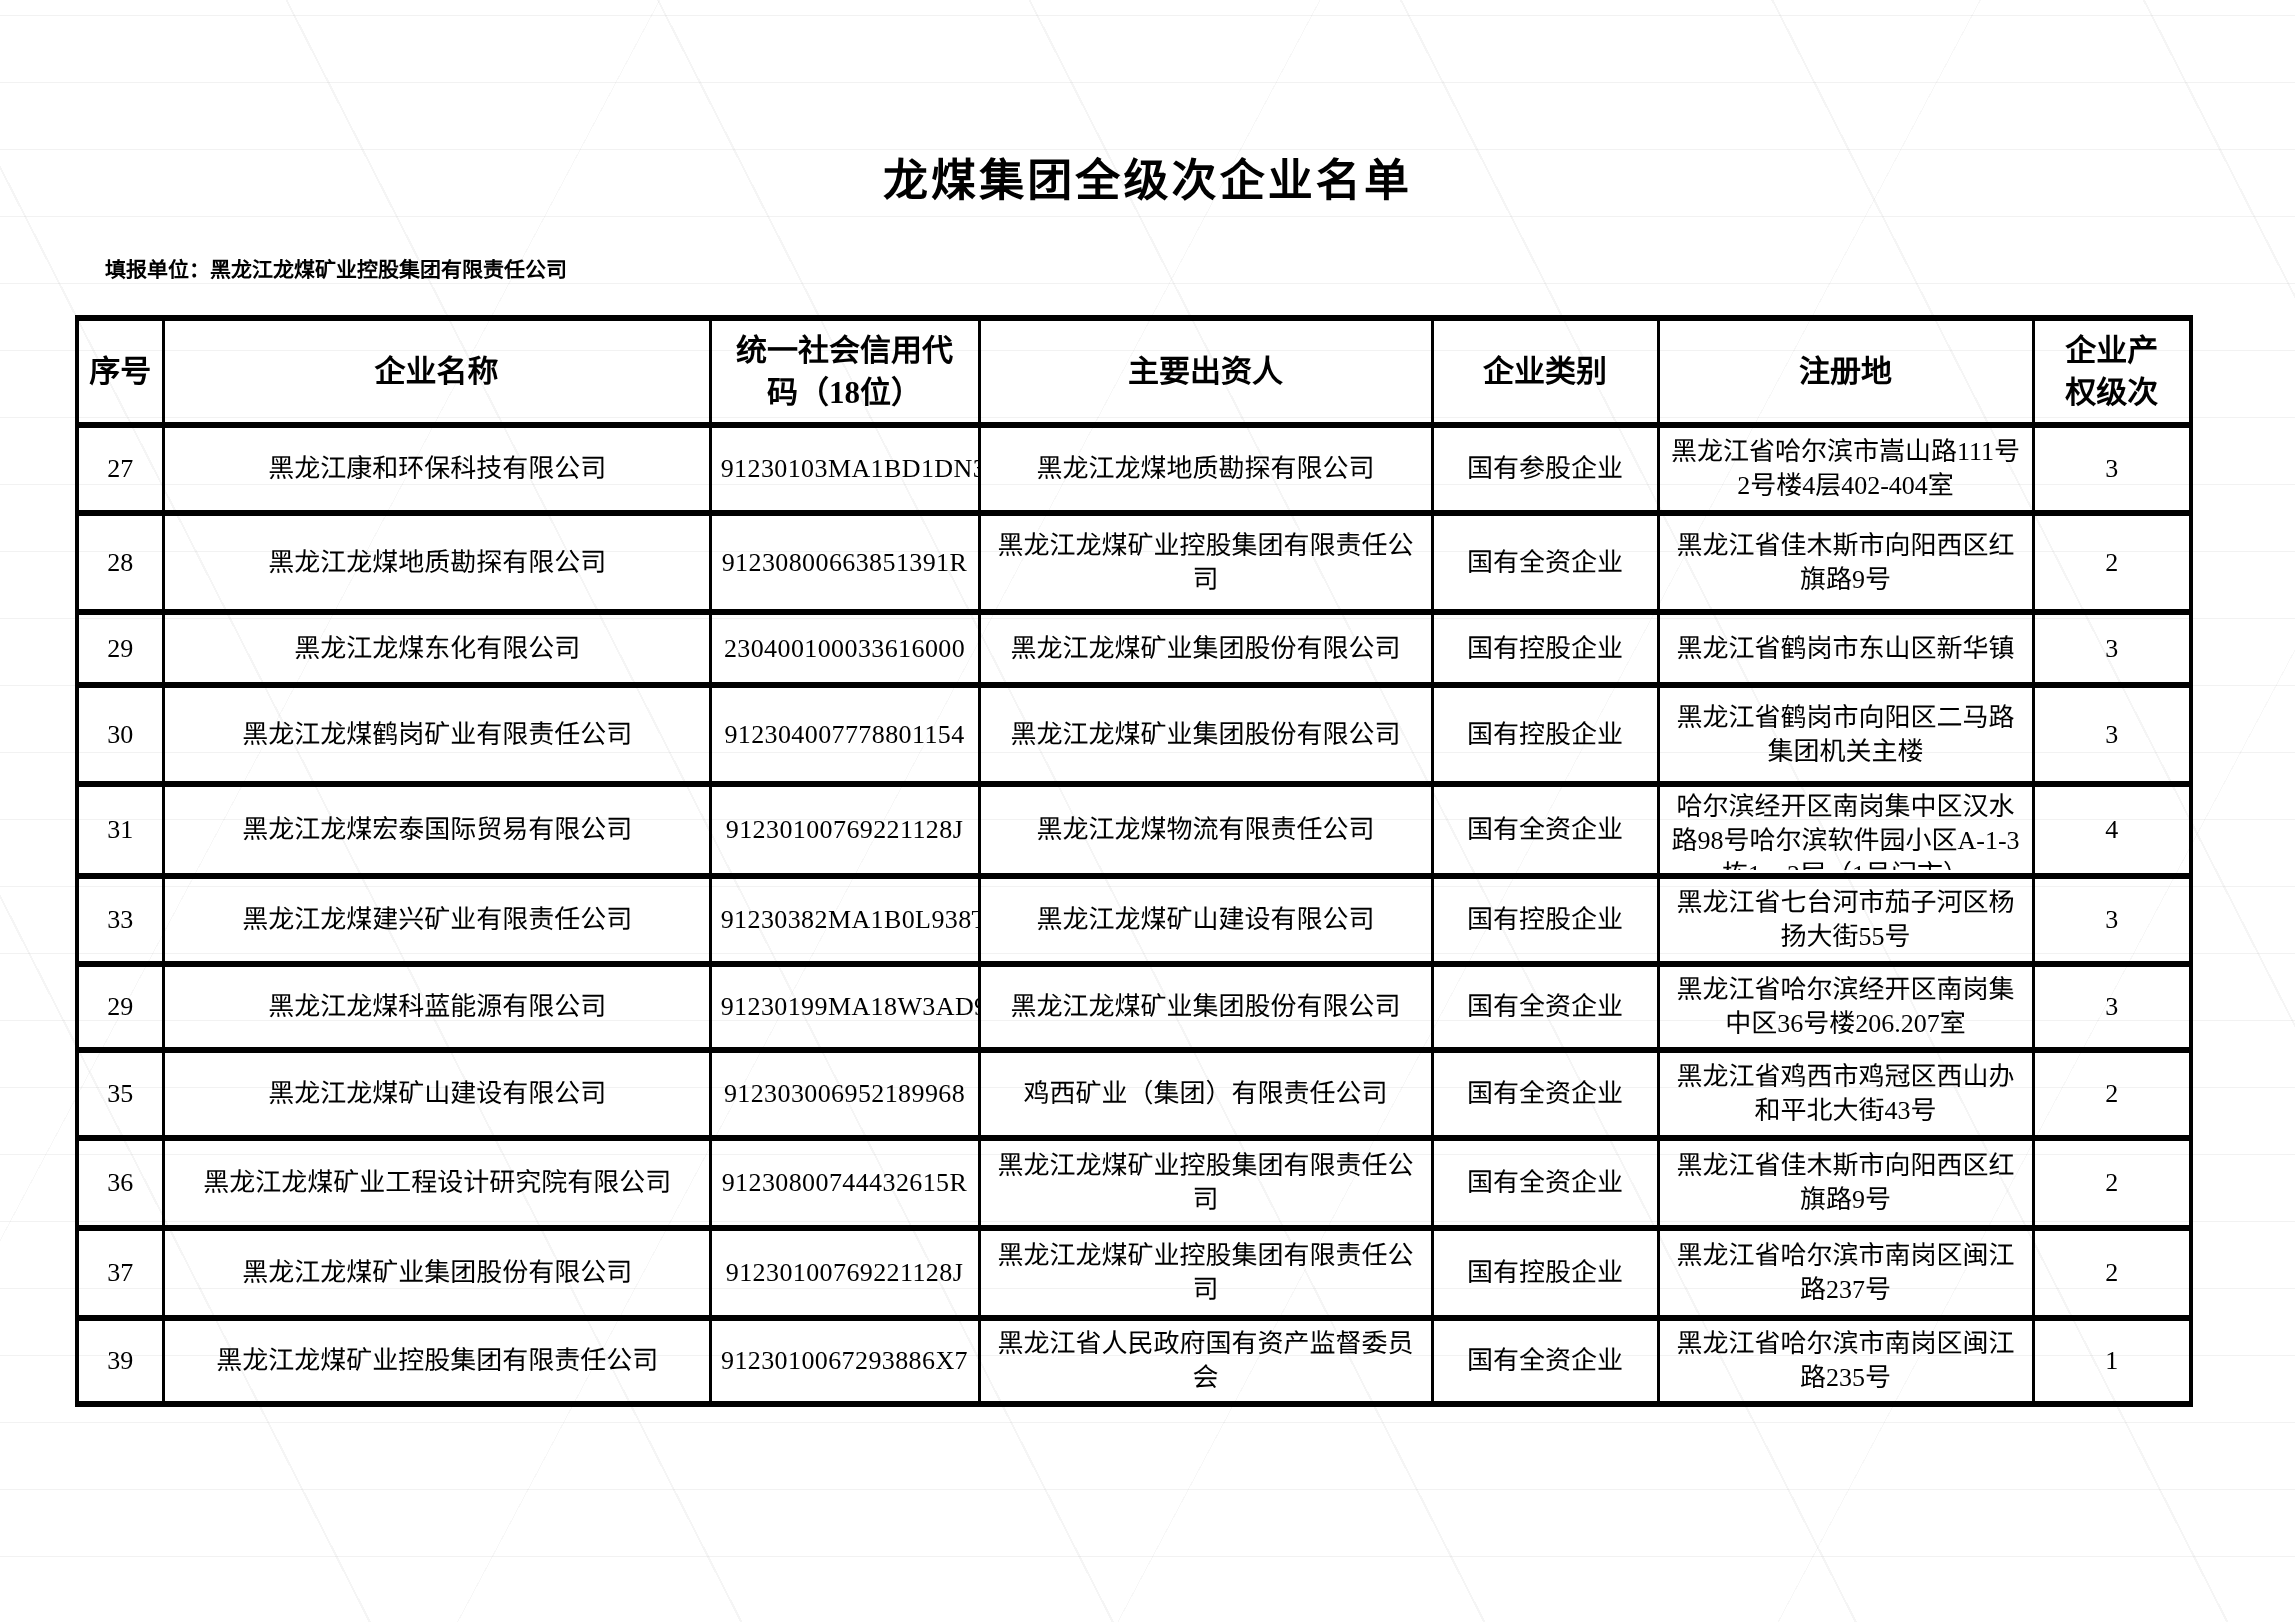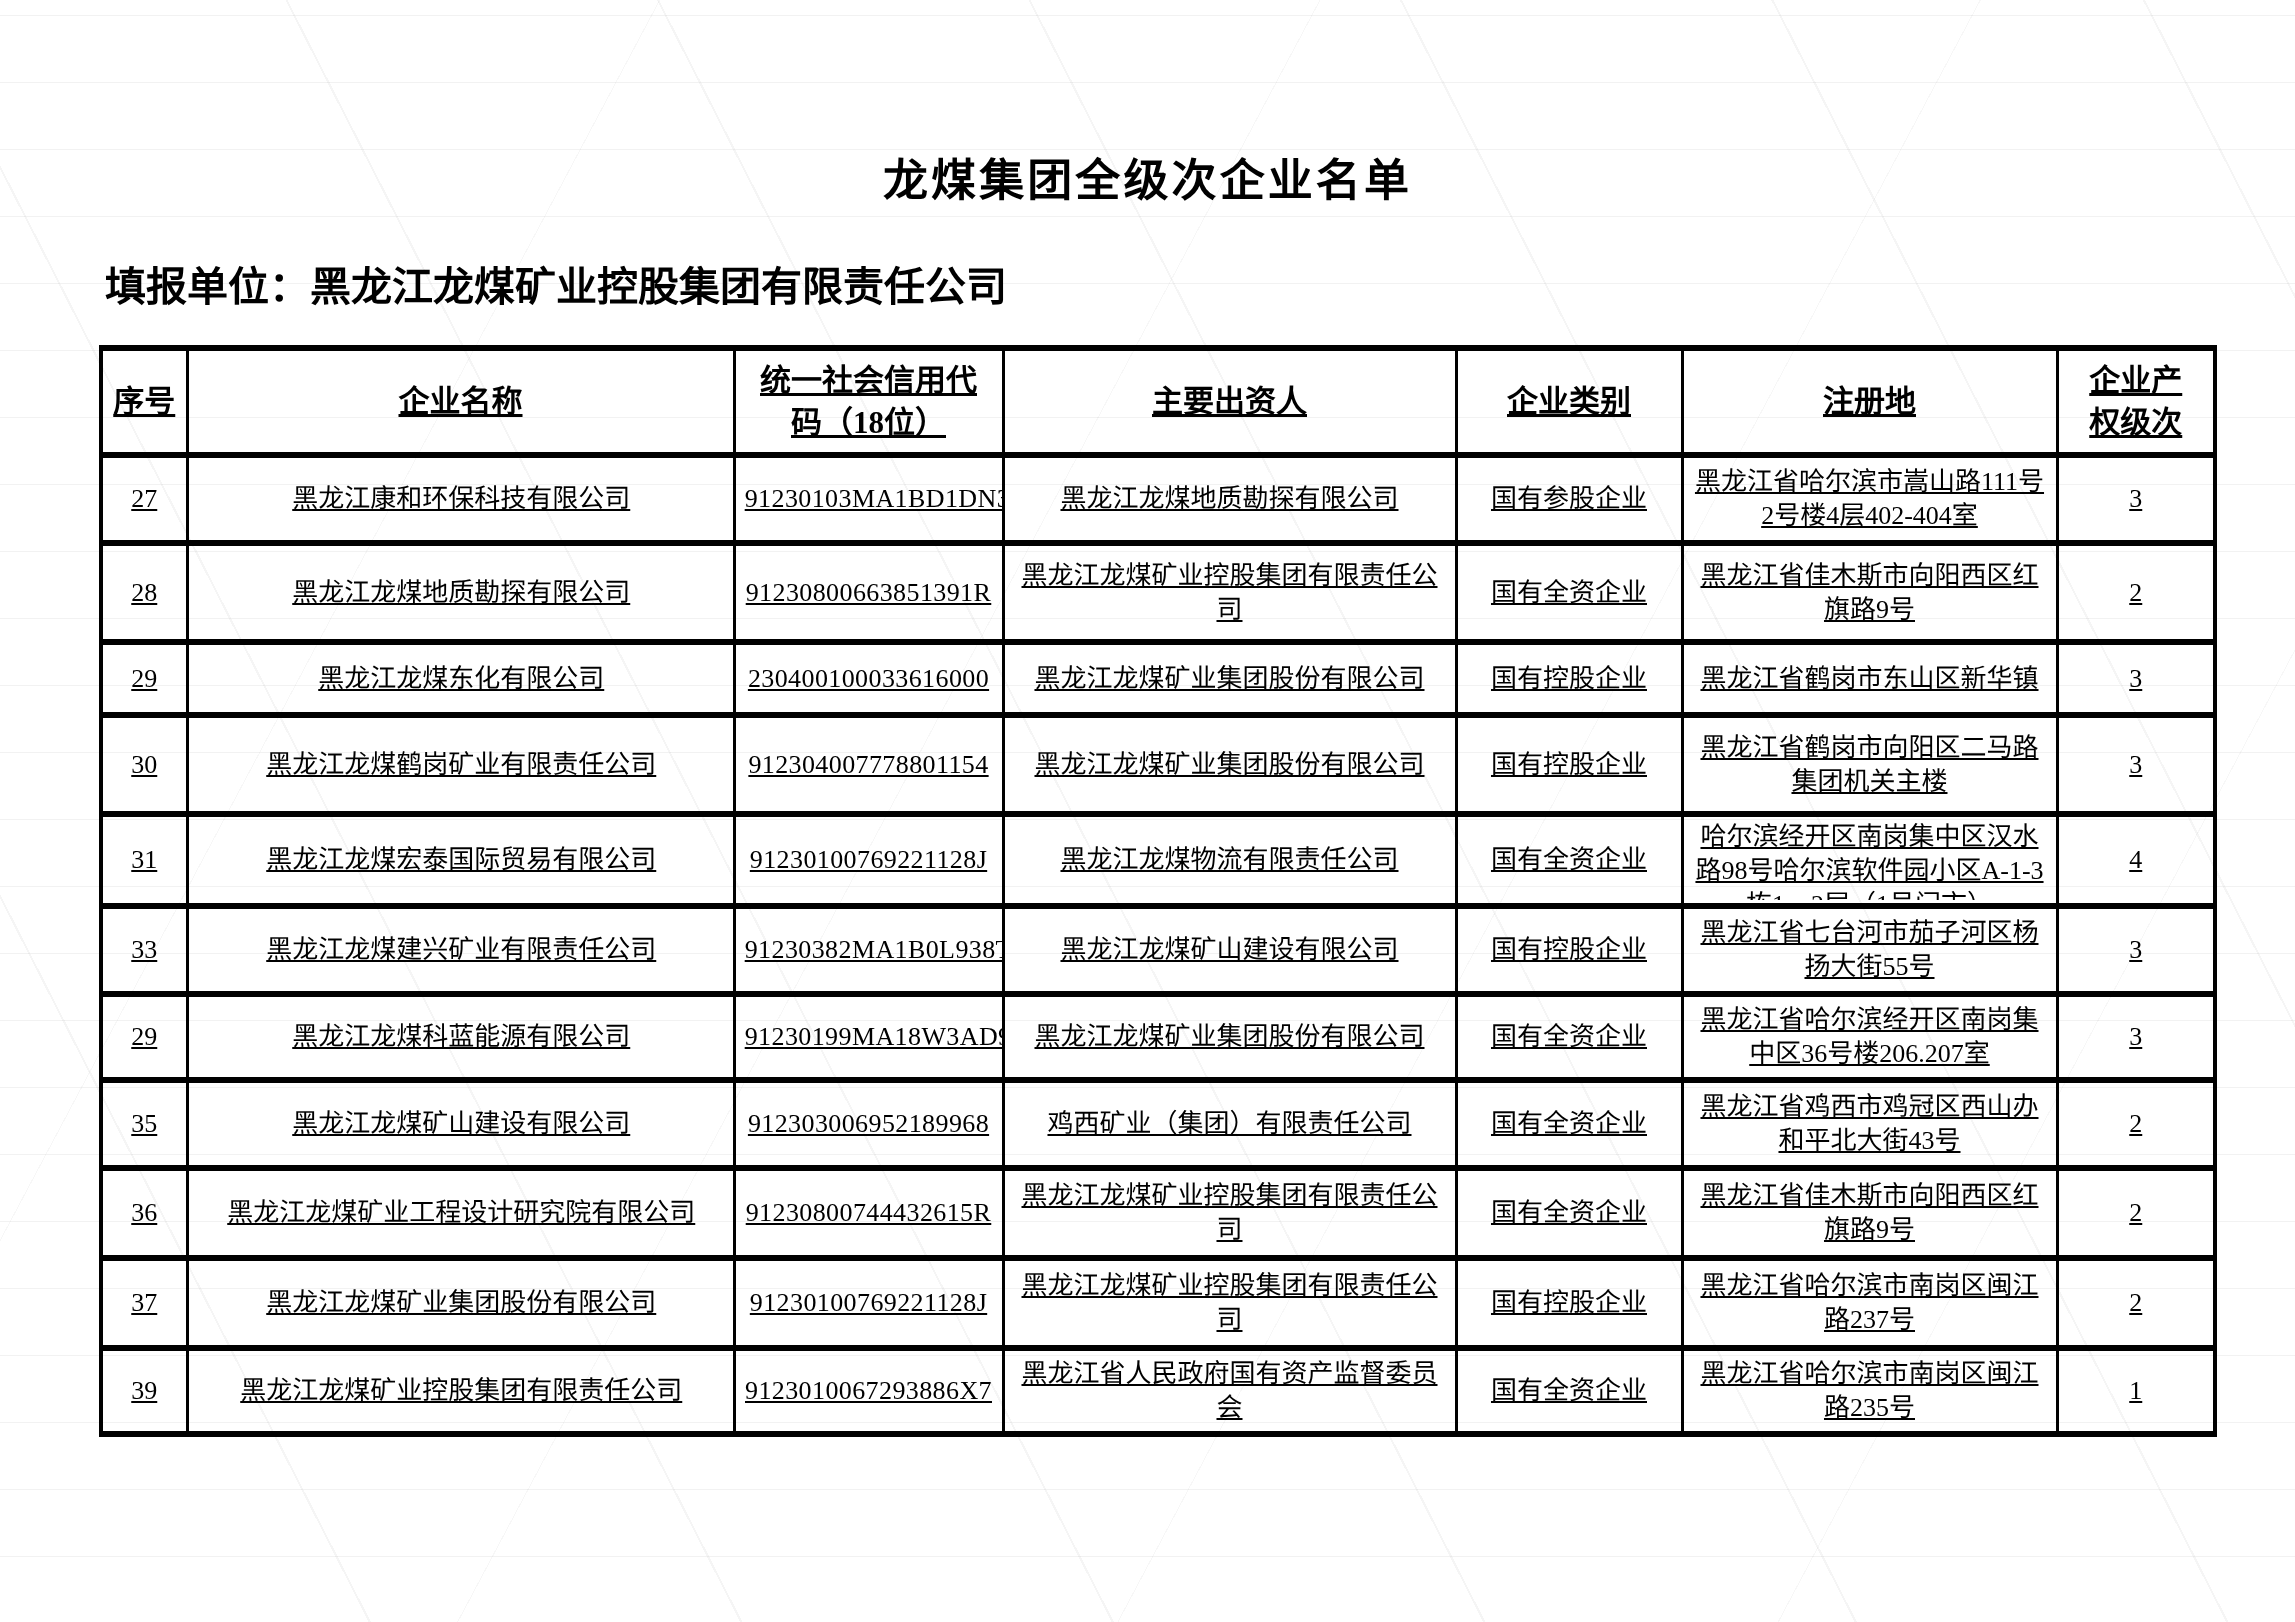--- a/index.html
+++ b/index.html
@@ -24,30 +24,29 @@
   .page{position:relative;z-index:1;}
   .doc-title{
     padding-top:144px;
     text-align:center;
     font-size:45px;
     font-weight:bold;
     letter-spacing:3.1px;
   }
   .report-unit{
     margin:44px 0 0 105px;
-    font-size:41px;
+    font-size:21px;
     font-weight:bold;
   }
   table.enterprise{
     border-collapse:collapse;
     table-layout:fixed;
-    margin:32px 0 0 99px;
+    margin:32px 0 0 75px;
     width:2114px;
     border:4.6px solid #000;
-    text-decoration:underline;
   }
   th,td{
     border-left:3.8px solid #000;
     border-right:3.8px solid #000;
     border-top:6.1px solid #000;
     border-bottom:6.1px solid #000;
     vertical-align:middle;
     text-align:center;
     overflow:hidden;
   }

